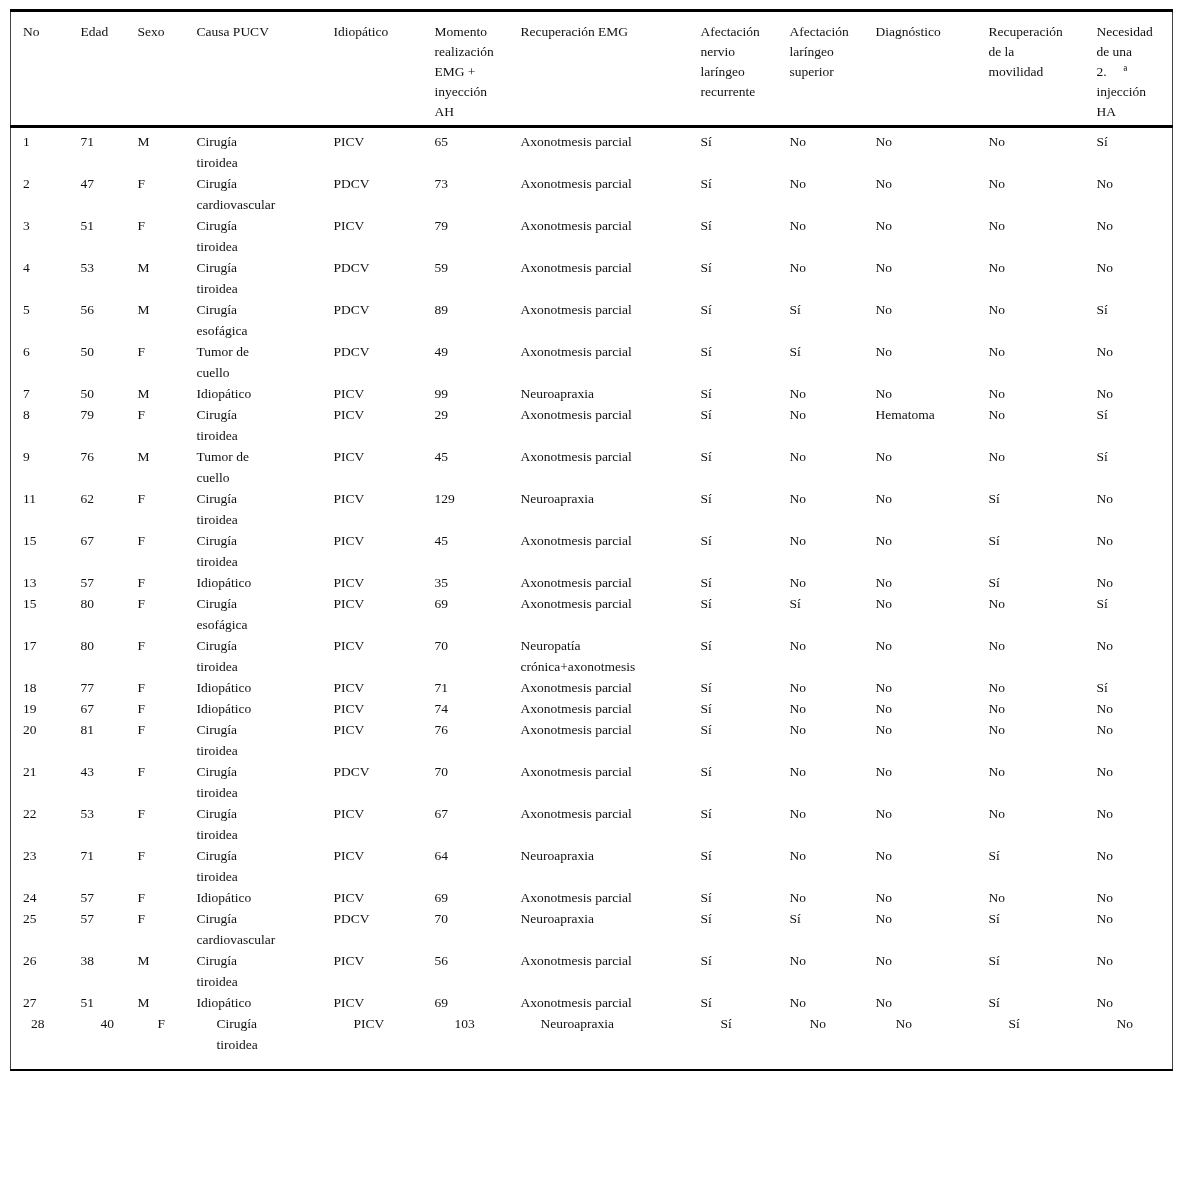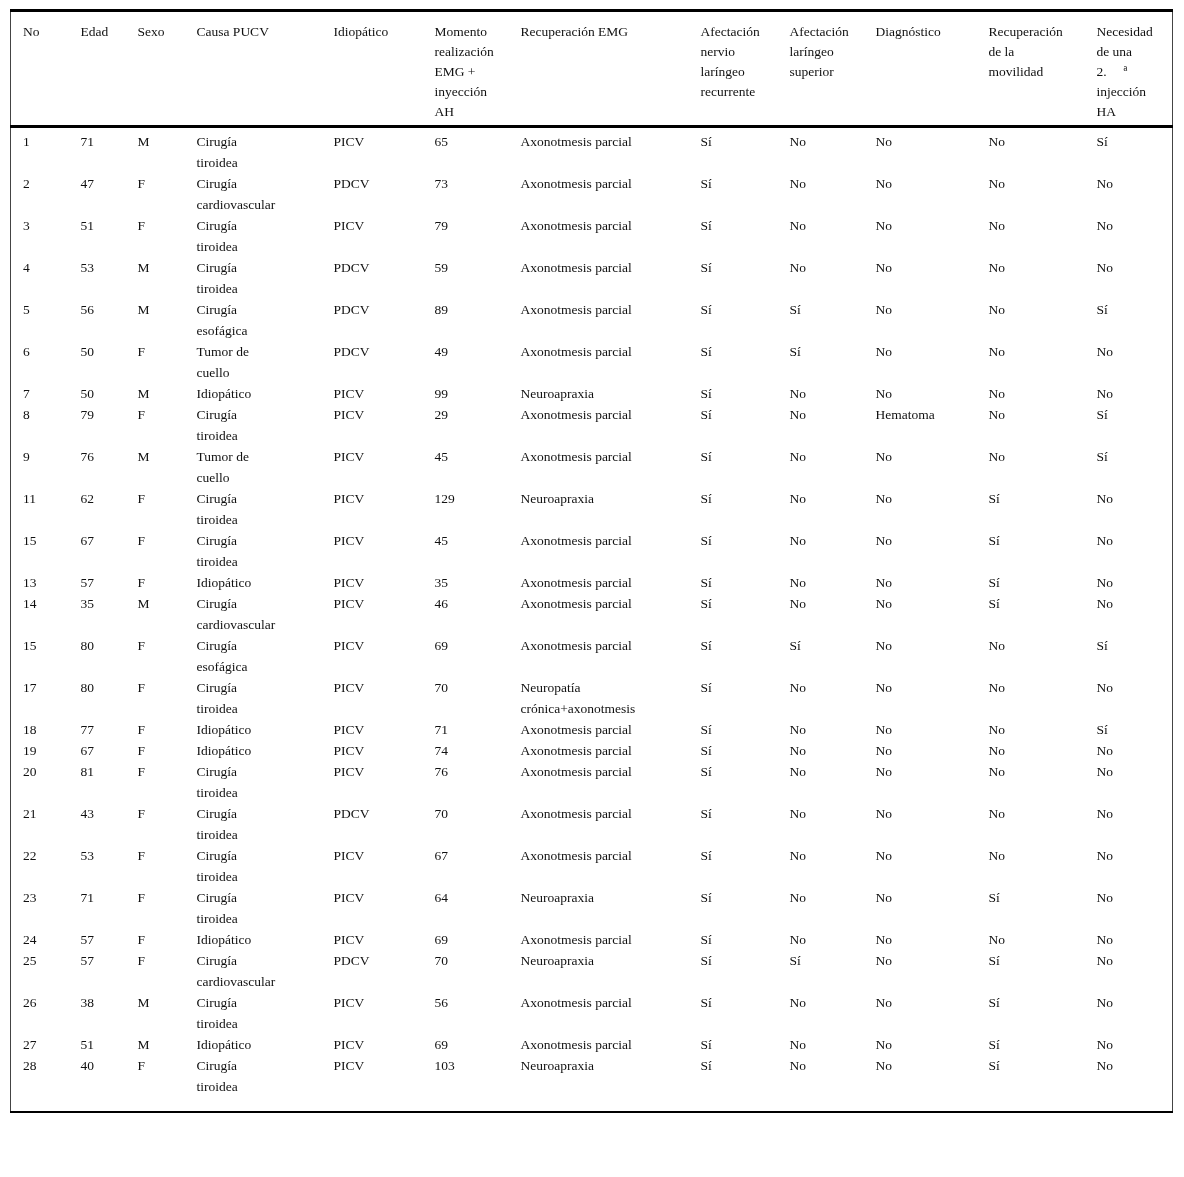--- a/index.html
+++ b/index.html
@@ -36,21 +36,21 @@
   }
   td {
     vertical-align: top;
     white-space: pre-line;
     font-size: 13.5px;
     line-height: 21px;
     padding: 0 6px 0 0;
   }
   th:first-child, td:first-child { padding-left: 12px; }
   tbody tr:first-child td { padding-top: 3px; }
-  tbody tr:last-child td { padding-bottom: 14px; }
+  tbody tr:last-child td { padding-bottom: 14px; padding-left: 20px; }
   col.c1  { width: 70px; }
   col.c2  { width: 57px; }
   col.c3  { width: 59px; }
   col.c4  { width: 137px; }
   col.c5  { width: 101px; }
   col.c6  { width: 86px; }
   col.c7  { width: 180px; }
   col.c8  { width: 89px; }
   col.c9  { width: 86px; }
   col.c10 { width: 113px; }
@@ -280,35 +280,20 @@
           <td>PICV</td>
           <td>35</td>
           <td>Axonotmesis parcial</td>
           <td>Sí</td>
           <td>No</td>
           <td>No</td>
           <td>Sí</td>
           <td>No</td>
         </tr>
         <tr>
-          <td>14</td>
-          <td>35</td>
-          <td>M</td>
-          <td>Cirugía
-cardiovascular</td>
-          <td>PICV</td>
-          <td>46</td>
-          <td>Axonotmesis parcial</td>
-          <td>Sí</td>
-          <td>No</td>
-          <td>No</td>
-          <td>Sí</td>
-          <td>No</td>
-        </tr>
-        <tr>
           <td>15</td>
           <td>80</td>
           <td>F</td>
           <td>Cirugía
 esofágica</td>
           <td>PICV</td>
           <td>69</td>
           <td>Axonotmesis parcial</td>
           <td>Sí</td>
           <td>Sí</td>

